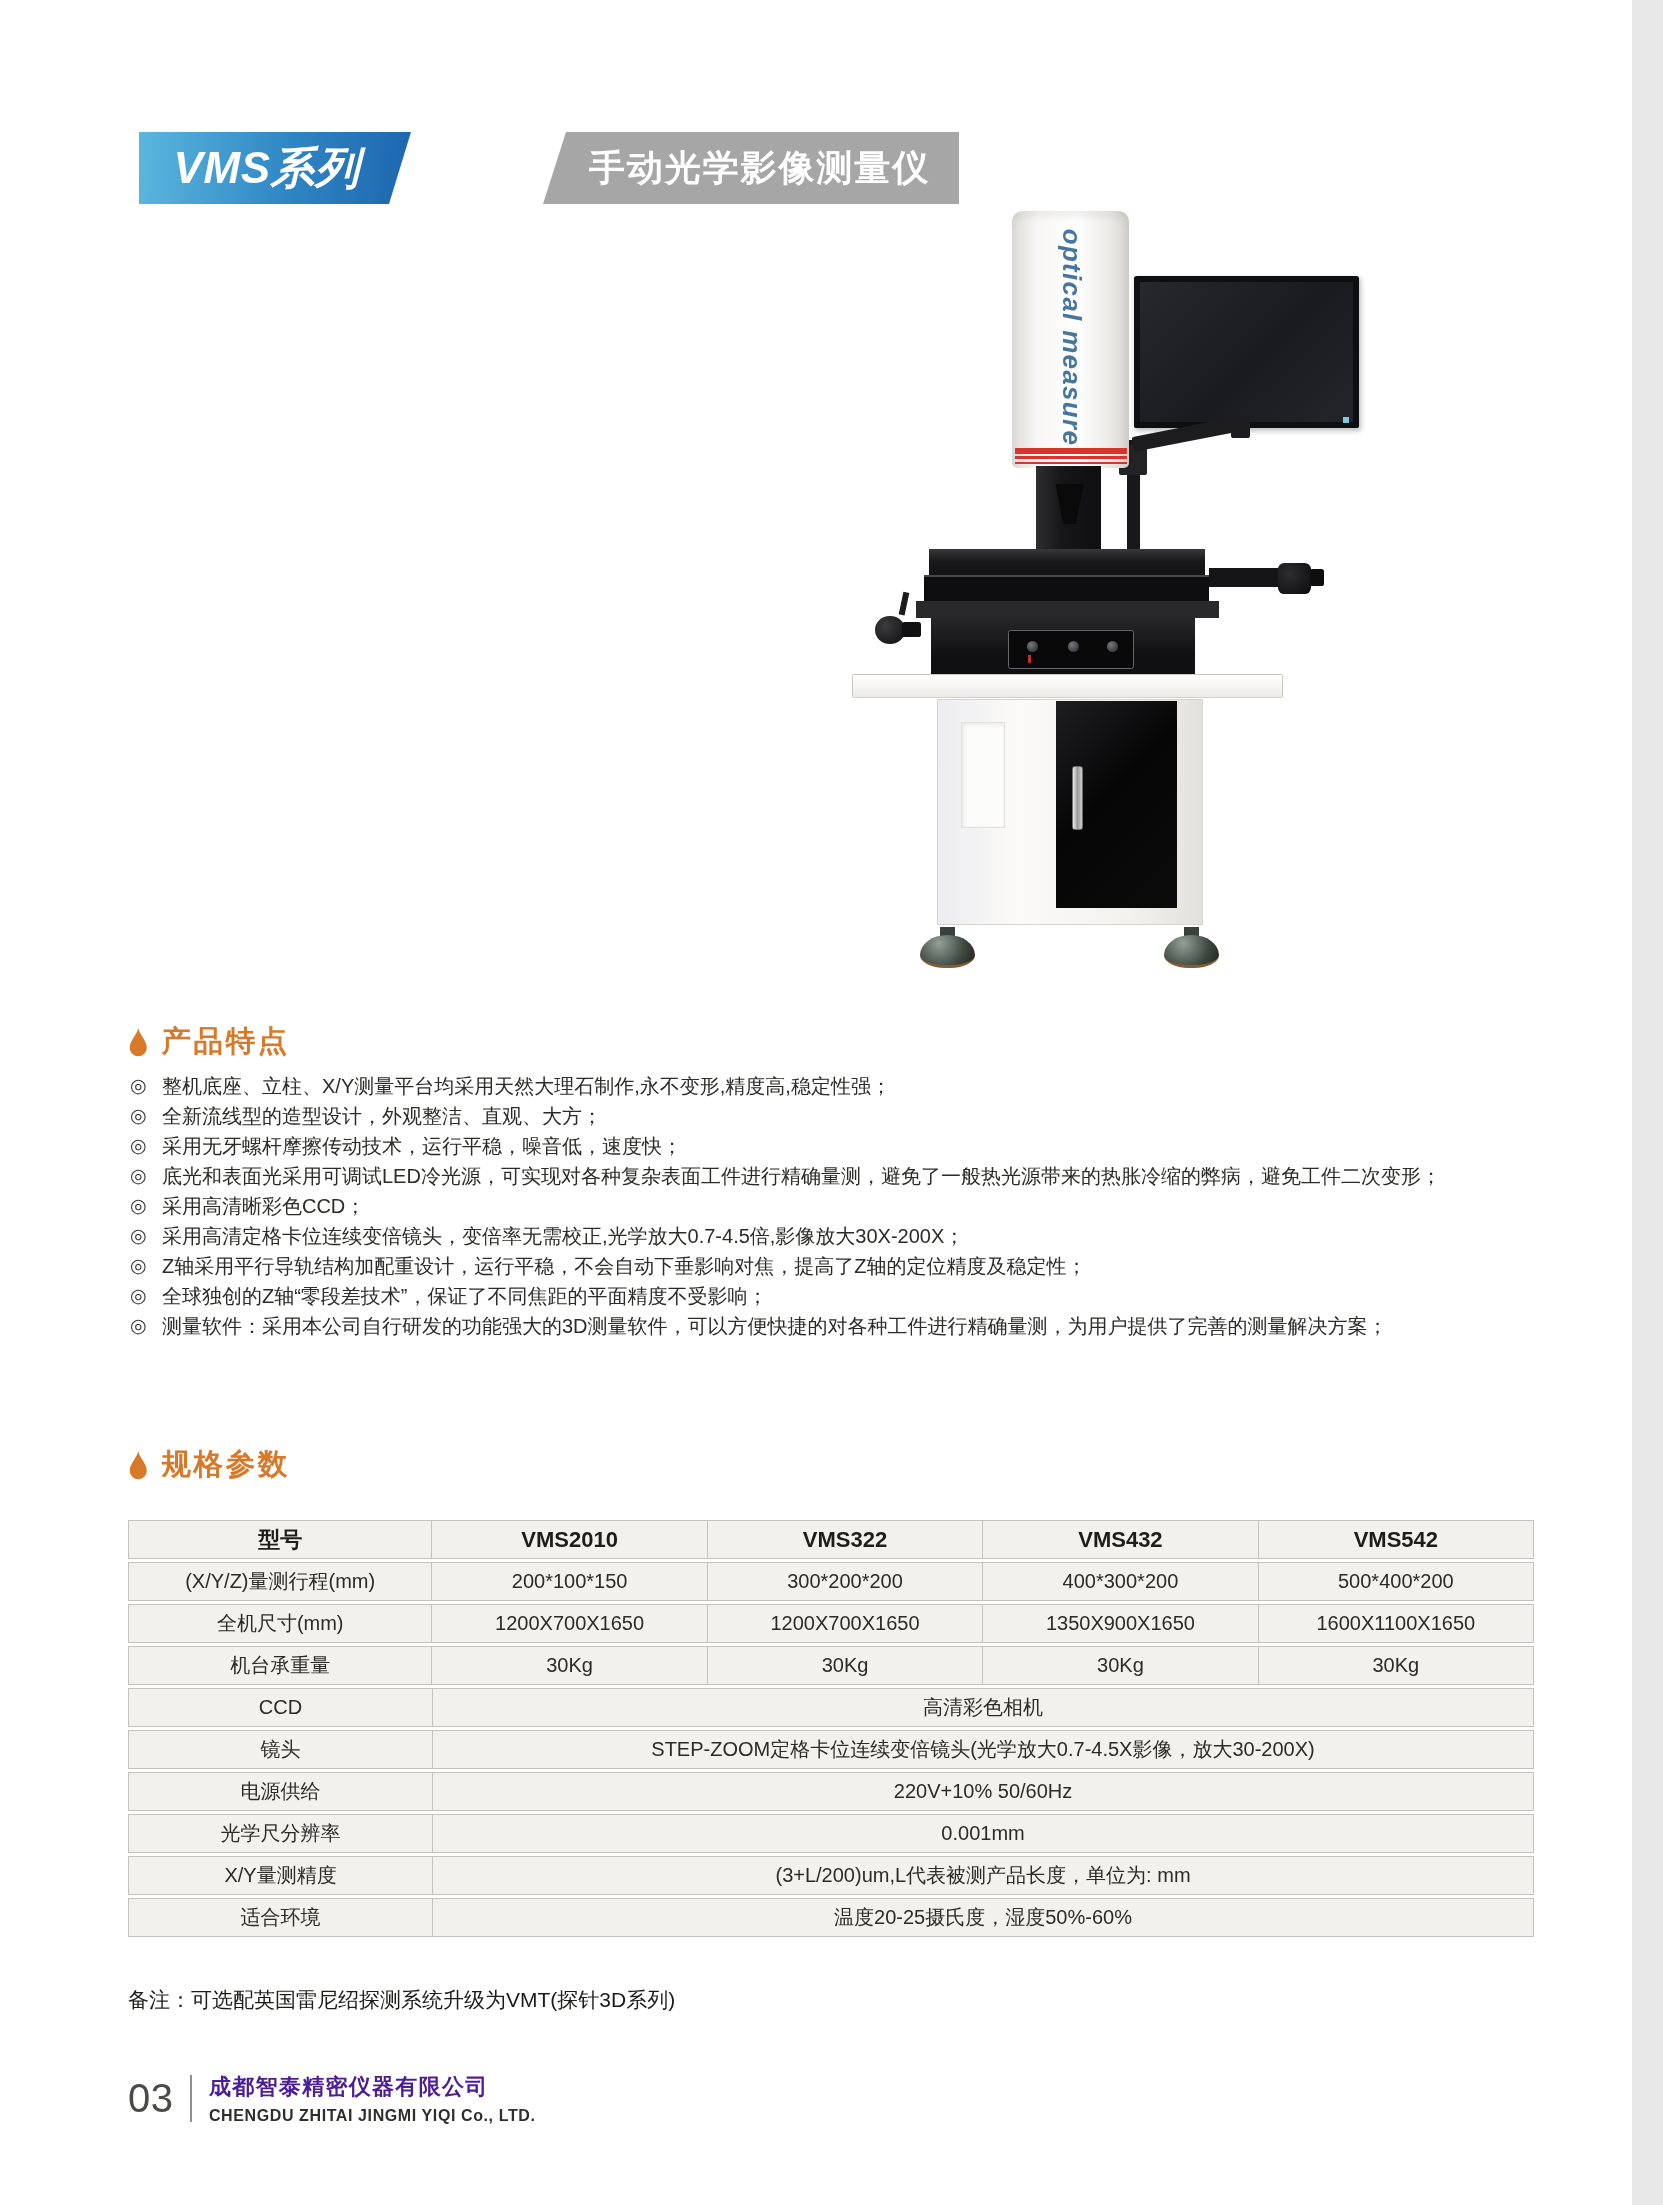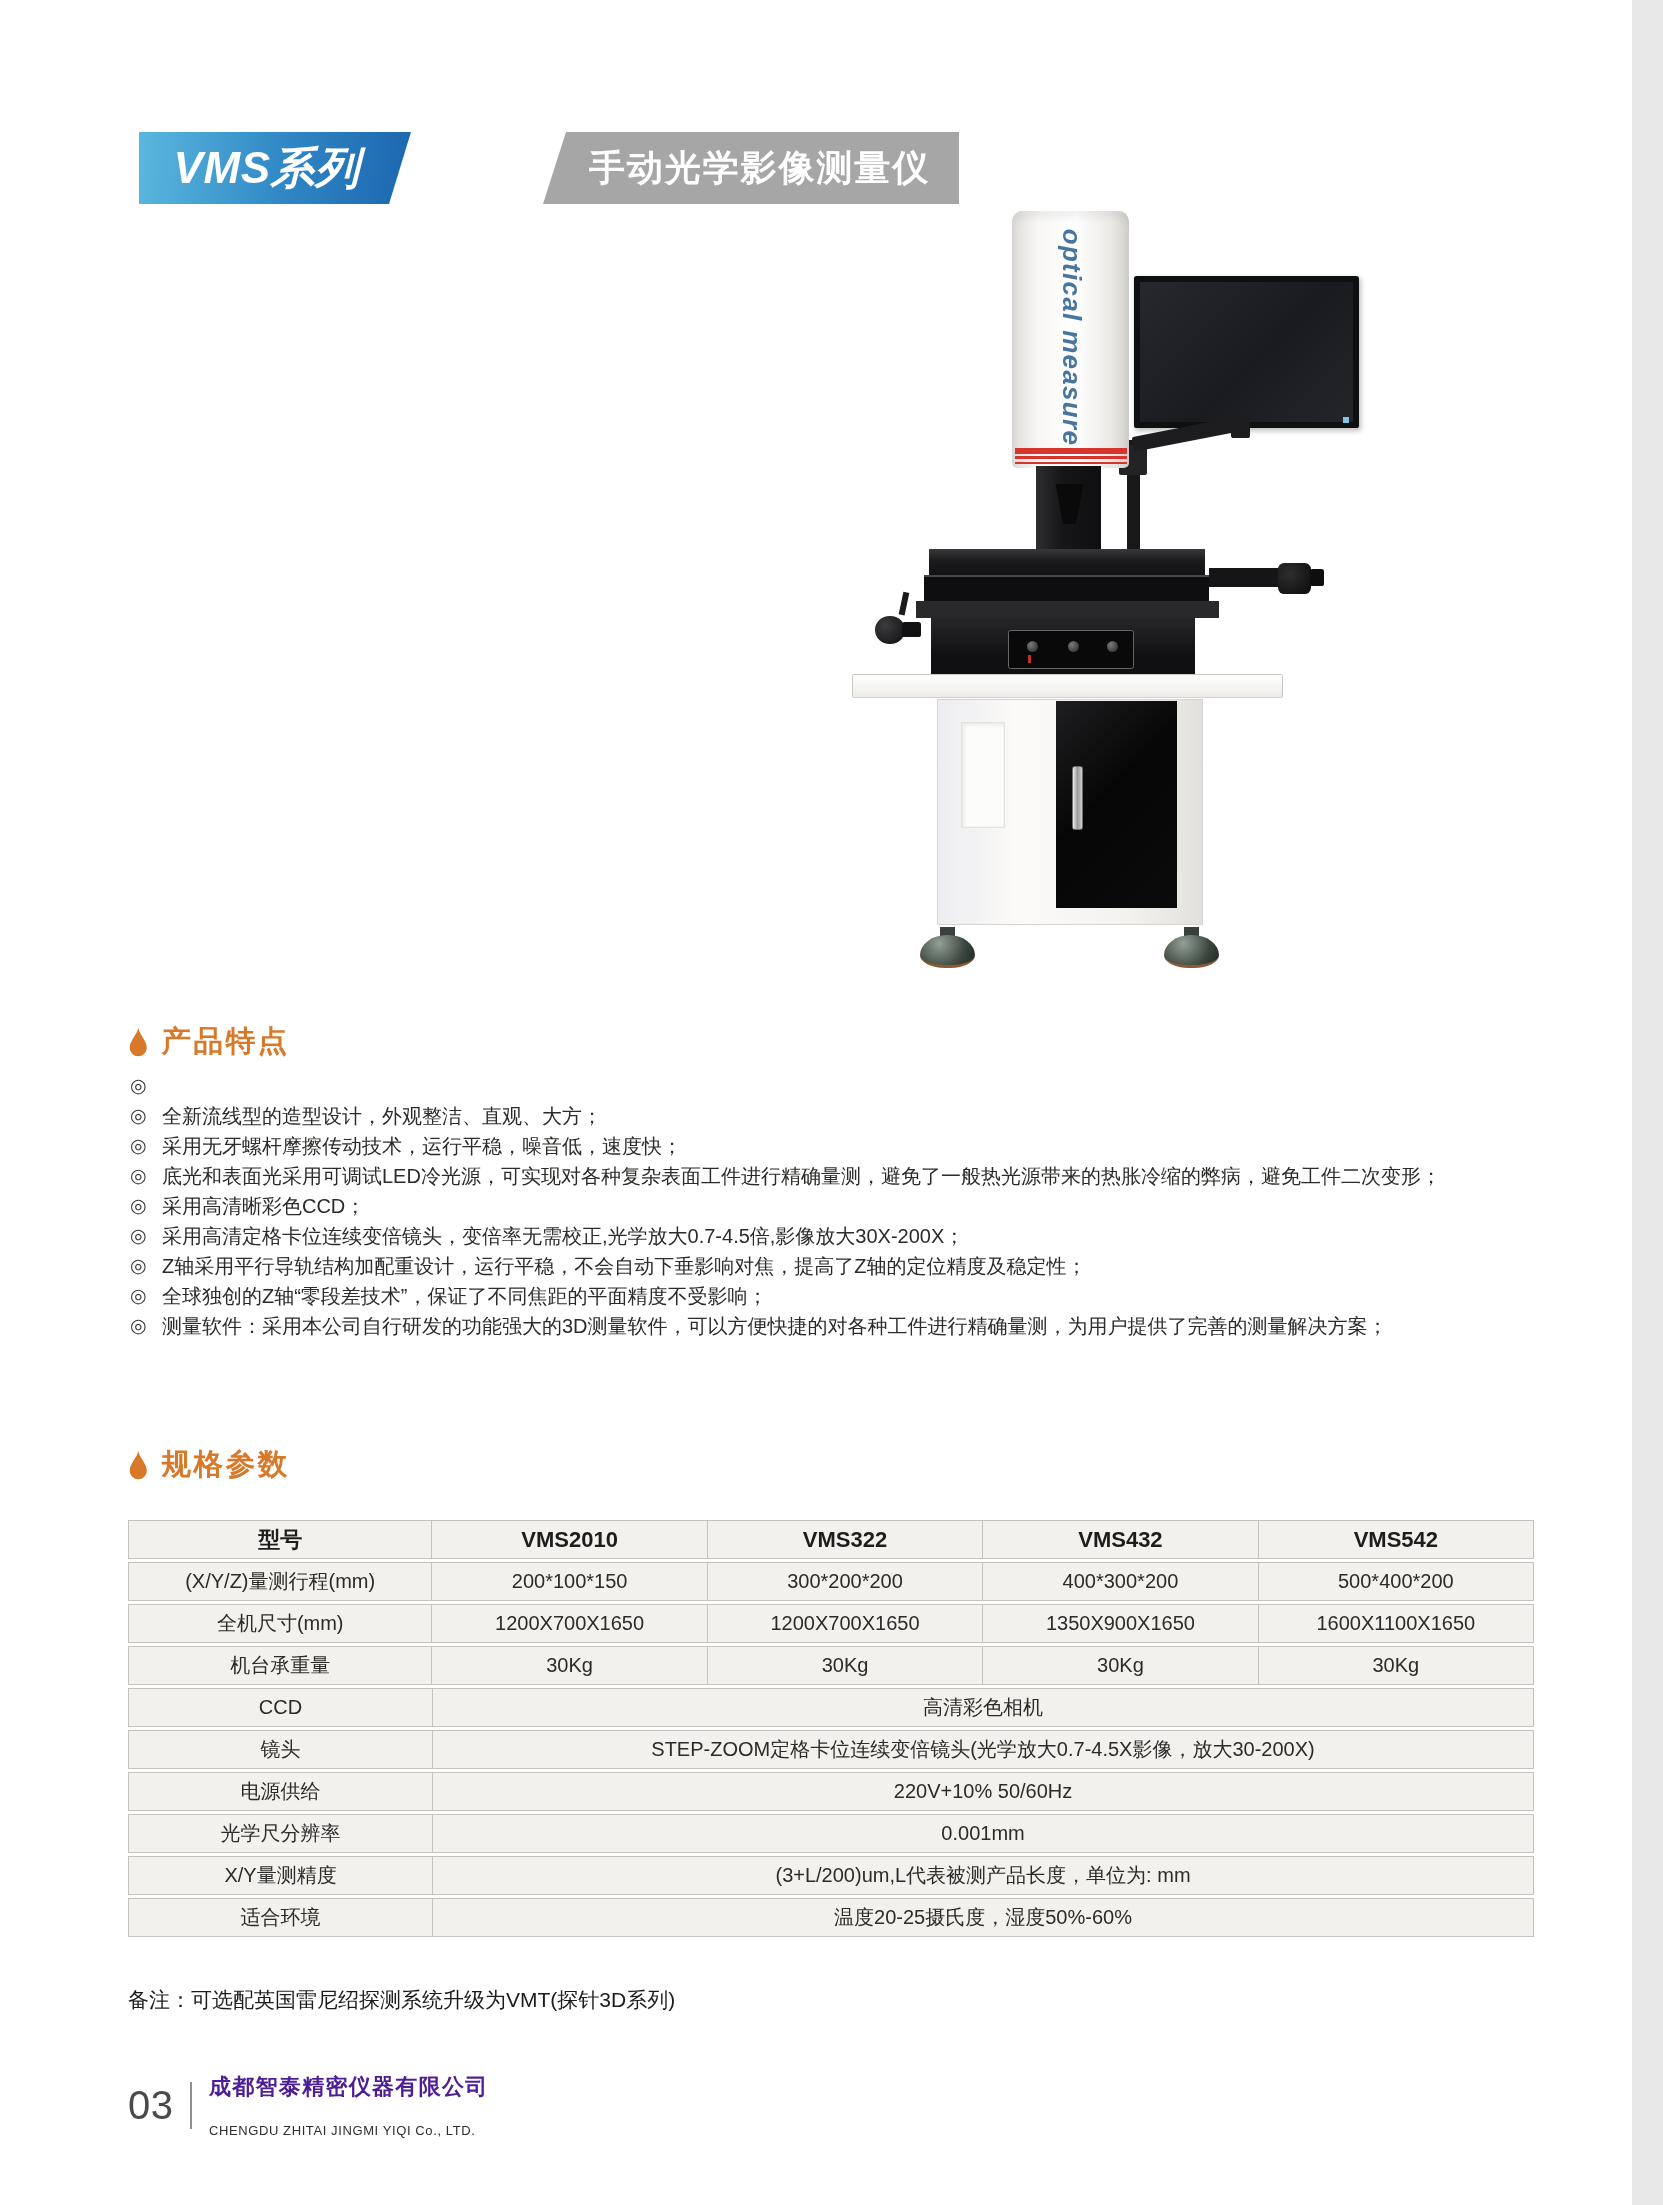--- a/index.html
+++ b/index.html
@@ -113,21 +113,21 @@
   .c-val{width:19.6%;}
   .c-span{width:78.4%;text-align:center;}
   .t-head .t-cell{font-size:22px;font-weight:bold;color:#1d1d1b;}
   .spec-note{position:absolute;left:128px;top:1986px;font-size:21px;color:#1c1c1a;}
 
   
   .footer{position:absolute;left:128px;top:2072px;display:flex;align-items:center;}
   .f-num{font-size:40px;color:#4a4a48;letter-spacing:0.6px;}
   .f-bar{width:1.9px;height:47px;background:#8f8f8d;margin:0 16.7px;}
   .f-cn{font-size:22px;font-weight:bold;color:#4c1d95;letter-spacing:1.3px;}
-  .f-en{font-size:13px;color:#2e2e2c;letter-spacing:0.6px;margin-top:21px;}
+  .f-en{font-size:16px;color:#2e2e2c;letter-spacing:0.6px;margin-top:5px;font-weight:bold;}
 </style>
 </head>
 <body>
 
 <div class="page">
 
   <div class="badge-band">
     <div class="badge-blue">
       <span>VMS系列</span>
     </div>
@@ -189,20 +189,21 @@
   <div class="sec-head head-features">
     <svg class="drop" viewBox="0 0 24 36">
       <path d="M12 1 C 11 8 2 16 2 24 a10 10 0 0 0 20 0 C 22 16 13 8 12 1 Z" fill="#d8792a"></path>
     </svg>
     <h2>产品特点</h2>
   </div>
 
   <div class="features">
     <div class="item">
         <span class="marker">◎</span>
+        <span class="txt">整机底座、立柱、X/Y测量平台均采用天然大理石制作,永不变形,精度高,稳定性强；</span>
       </div>
     <div class="item">
         <span class="marker">◎</span>
         <span class="txt">全新流线型的造型设计，外观整洁、直观、大方；</span>
       </div>
     <div class="item">
         <span class="marker">◎</span>
         <span class="txt">采用无牙螺杆摩擦传动技术，运行平稳，噪音低，速度快；</span>
       </div>
     <div class="item">

